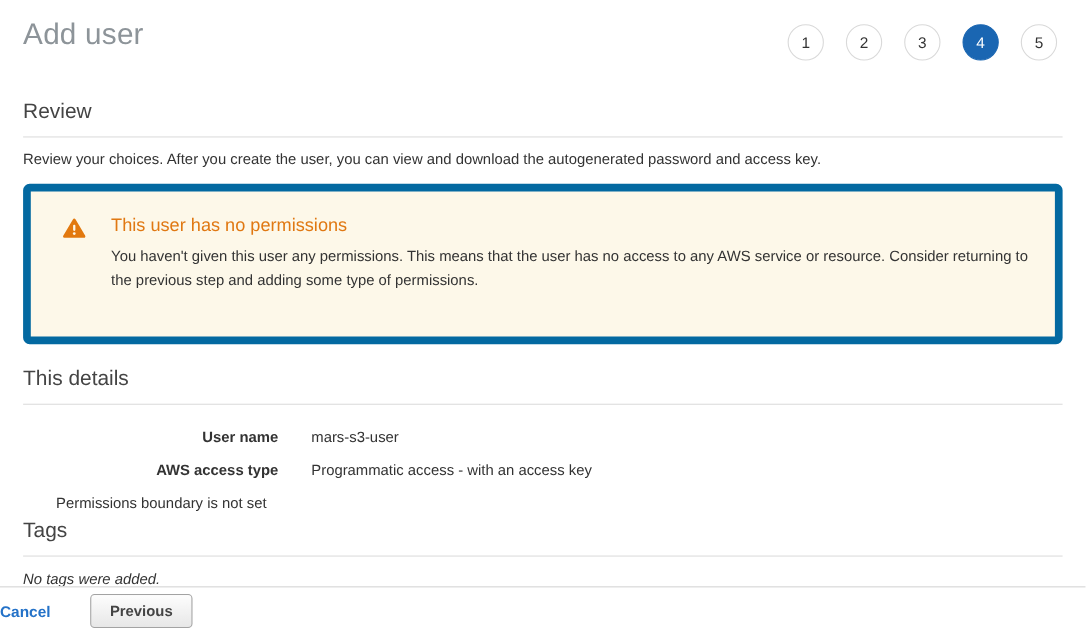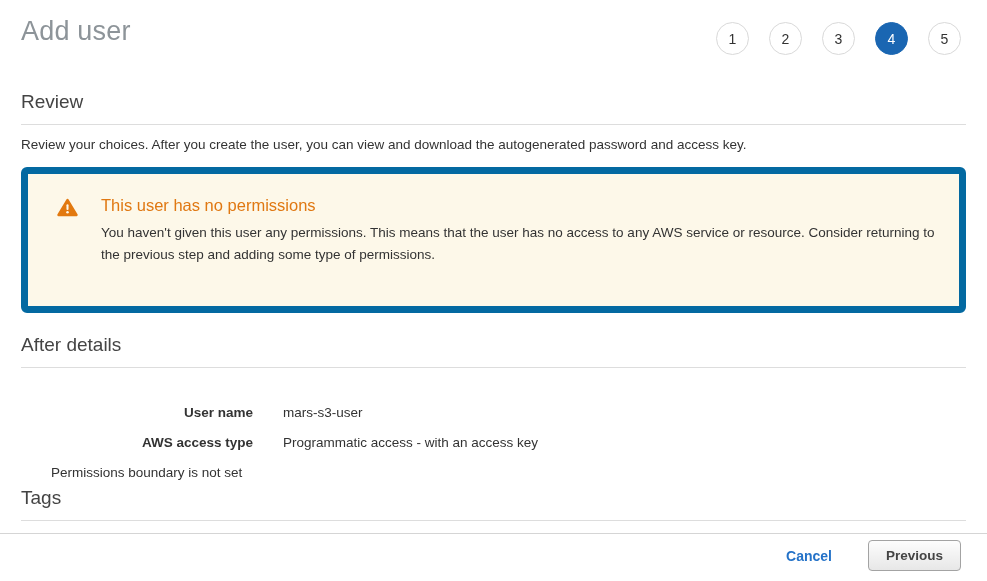--- a/index.html
+++ b/index.html
@@ -87,21 +87,21 @@
   .warning-body {
     font-size: 13.5px;
     color: #333;
     line-height: 22px;
     margin-top: 7px;
     max-width: 860px;
   }
 
   
   .details-heading { margin-top: 21px; }
-  .detail-rows { margin-top: 29px; }
+  .detail-rows { margin-top: 14px; }
   .detail-row {
     display: flex;
     align-items: baseline;
     padding: 7.5px 0;
   }
   .detail-label {
     width: 232px;
     text-align: right;
     font-weight: bold;
     font-size: 13.5px;
@@ -125,21 +125,20 @@
 
   
   .footer {
     position: absolute;
     left: 0; right: 0; bottom: 0;
     height: 48px;
     border-top: 1px solid #d5d5d5;
     background: #fff;
     display: flex;
     align-items: center;
-    justify-content: flex-end;
     padding: 0 26px 4px 0;
   }
   .cancel-link {
     color: #2472c8;
     font-weight: bold;
     font-size: 14px;
     text-decoration: none;
     cursor: pointer;
     margin-right: 36px;
   }
@@ -190,21 +189,21 @@
         <rect x="10.8" y="7.2" width="2.4" height="6.6" rx="1.1" fill="#fdf8e9"></rect>
         <circle cx="12" cy="16.6" r="1.45" fill="#fdf8e9"></circle>
       </svg>
     </span>
     <div class="warning-text">
       <div class="warning-title">This user has no permissions</div>
       <div class="warning-body">You haven't given this user any permissions. This means that the user has no access to any AWS service or resource. Consider returning to the previous step and adding some type of permissions.</div>
     </div>
   </div>
 
-  <h2 class="section-heading details-heading">After details</h2>
+  <h2 class="section-heading details-heading">This details</h2>
   <div class="detail-rows" id="detail-rows">
       <div class="detail-row">
         <div class="detail-label">User name</div>
         <div class="detail-value">mars-s3-user</div>
       </div>
       <div class="detail-row">
         <div class="detail-label">AWS access type</div>
         <div class="detail-value">Programmatic access - with an access key</div>
       </div>
       <div class="detail-row">

